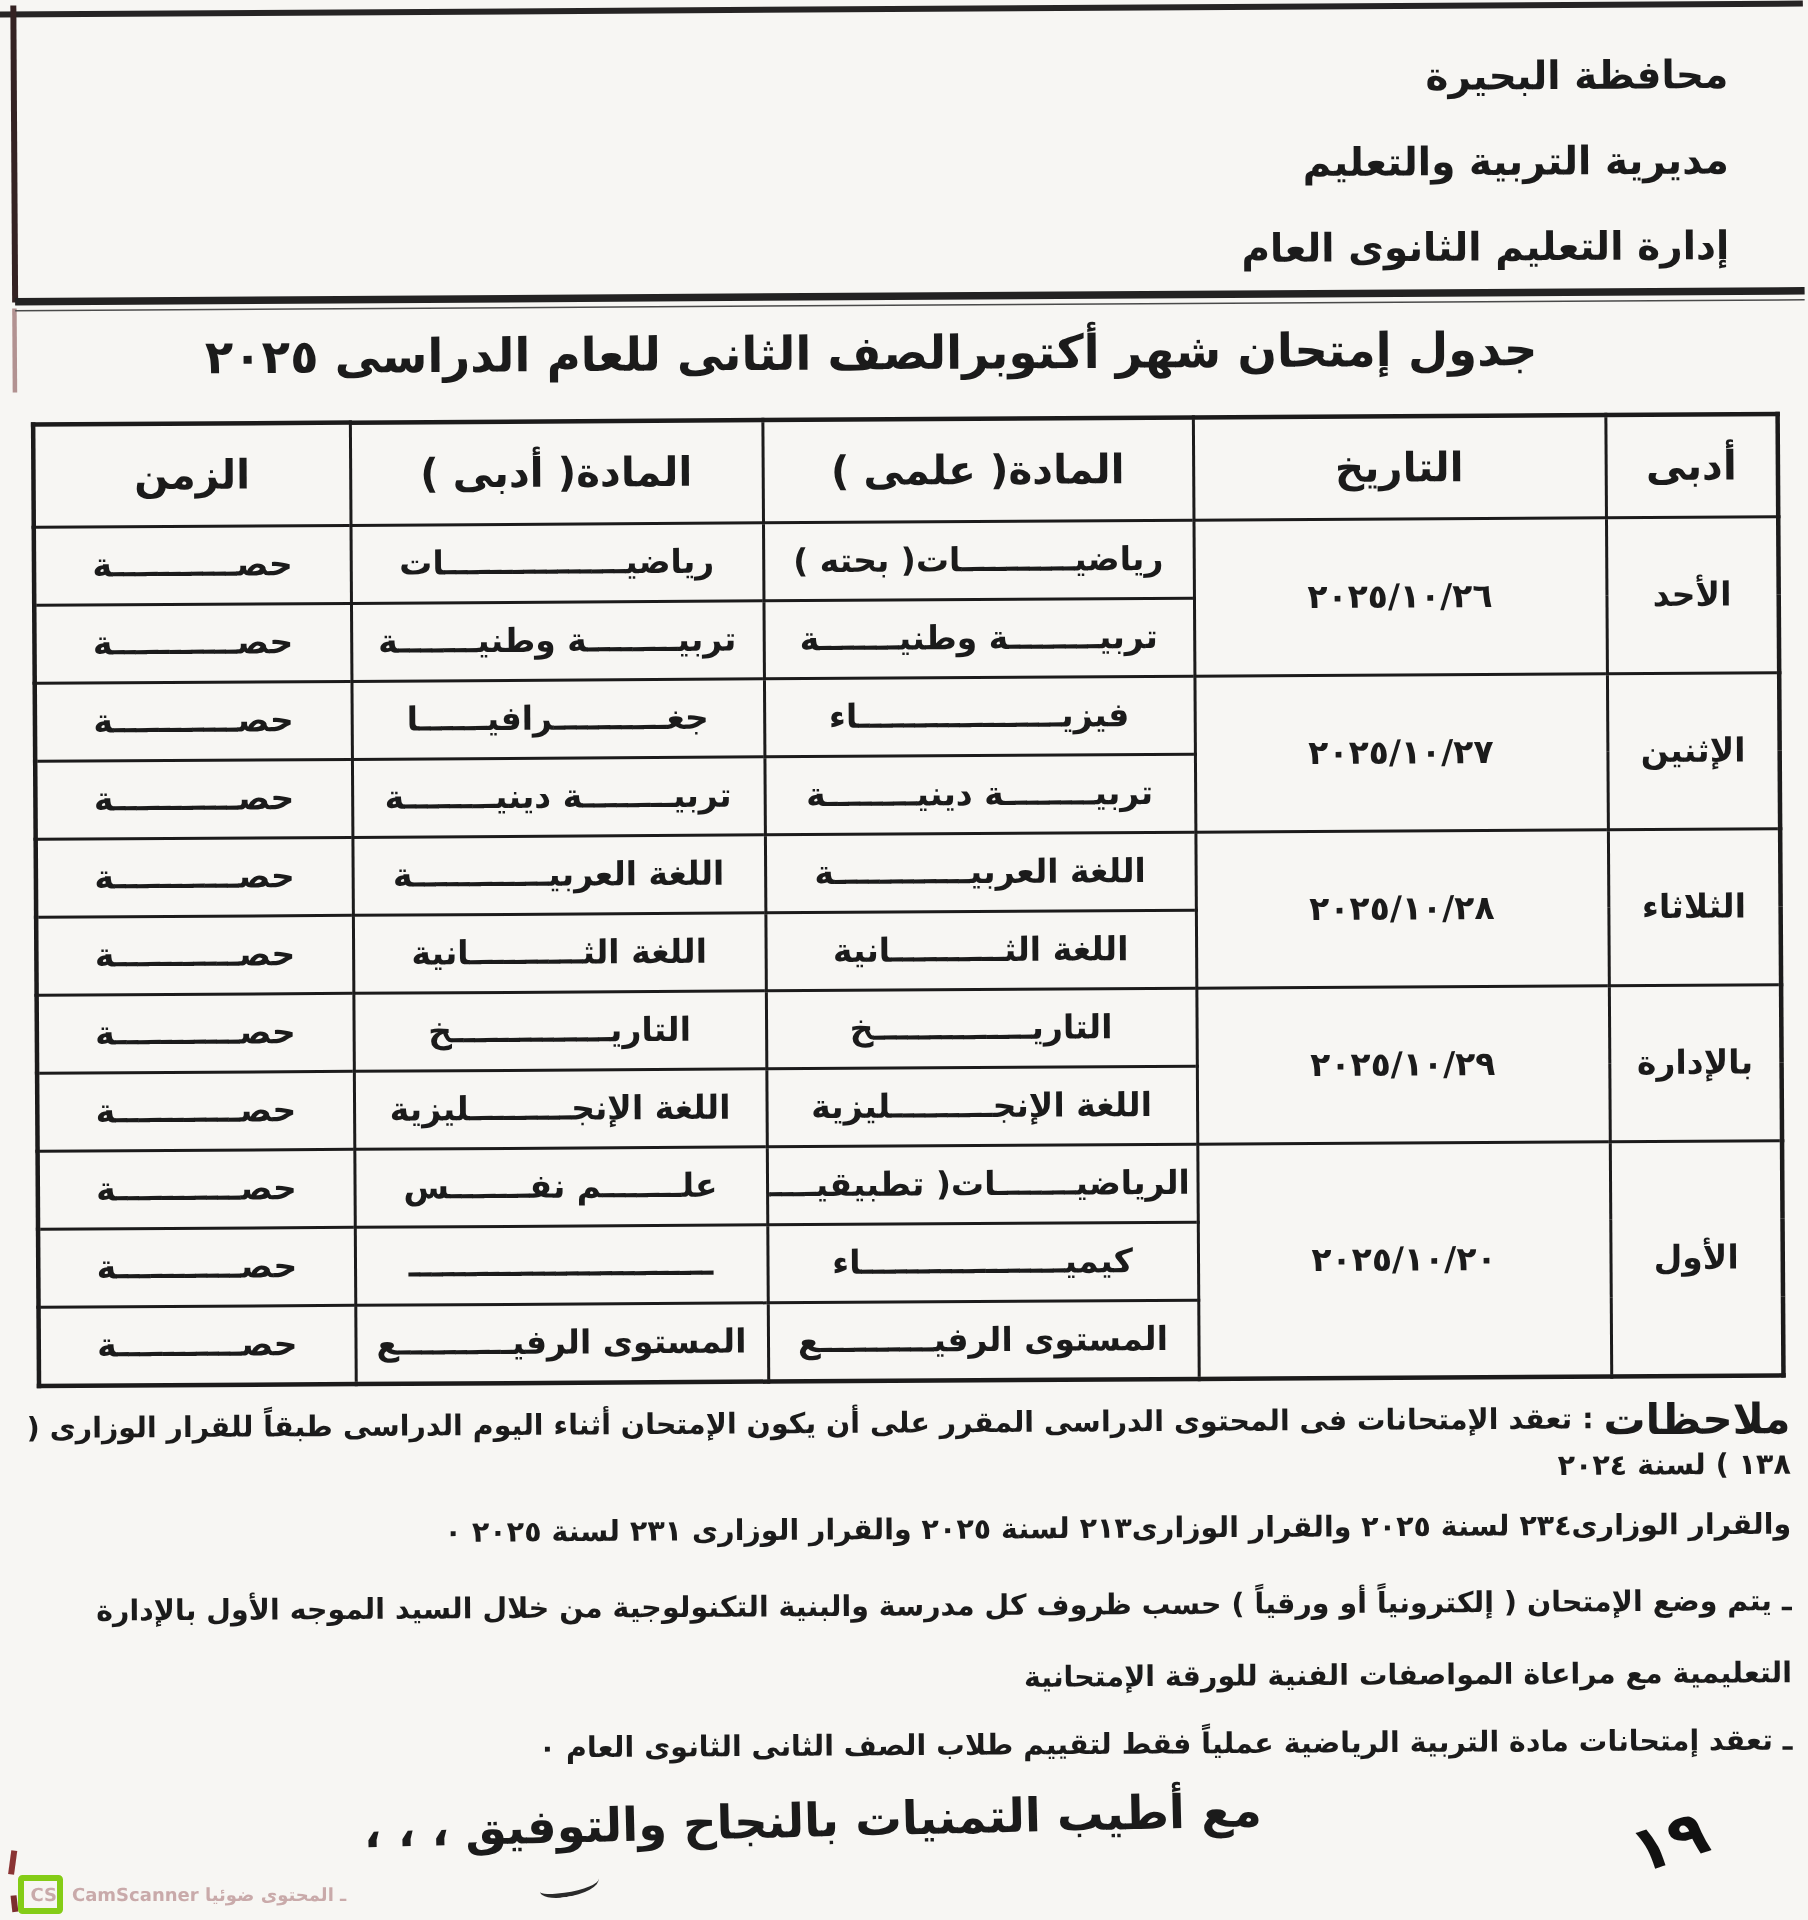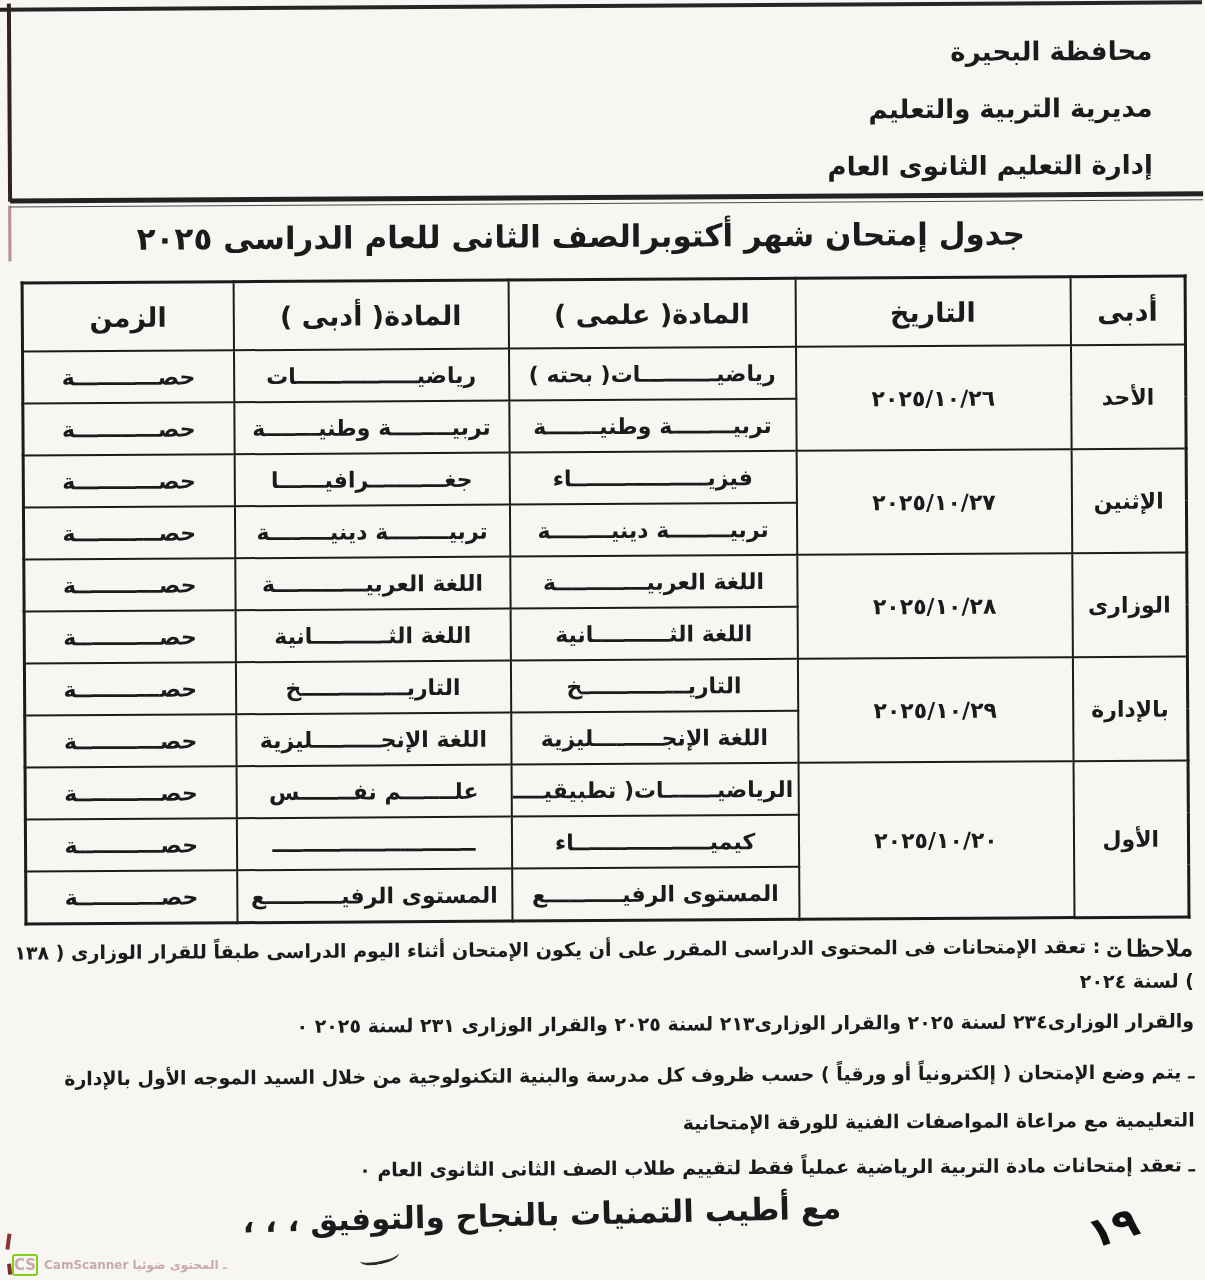--- a/index.html
+++ b/index.html
@@ -59,21 +59,21 @@
   td.day{font-size:24px;}
   td.date{font-size:26px;letter-spacing:1px;}
   td.subj{font-size:22px;}
   td.time{font-size:22px;}
   
   .notes{
     position:absolute;top:934px;right:14px;left:10px;
     direction:rtl;text-align:right;
   }
   .note-line1{font-size:19px;line-height:30px;margin-bottom:14px;}
-  .note-heading{font-size:24px;vertical-align:-4px;letter-spacing:0;font-family:Liberation Mono, monospace;}
+  .note-heading{font-size:28px;vertical-align:-4px;letter-spacing:0;}
   .note-line2{font-size:19px;margin-bottom:16px;}
   .note-para{font-size:19px;line-height:48px;margin-bottom:10px;}
   .note-line4{font-size:19px;margin-bottom:6px;}
   
   .closing{
     position:absolute;top:1196px;left:0;right:130px;
     text-align:center;direction:rtl;
     font-size:31px;
     transform:rotate(-1deg);
   }
@@ -94,22 +94,22 @@
   .redmark2{position:absolute;left:3px;top:1260px;width:4px;height:11px;background:#7c2e2e;transform:rotate(-6deg);}
   
   .watermark{
     position:absolute;left:12px;bottom:4px;
     display:flex;align-items:center;gap:6px;
     color:#c9aaaa;font-size:12px;font-weight:700;
     direction:ltr;
   }
   .cs-badge{
     display:inline-block;width:22px;height:18px;line-height:18px;
-    border:2px solid #84cc16;border-radius:3px;
-    text-align:right;font-size:15px;color:#c9aaaa;
+    border:4px solid #84cc16;border-radius:3px;
+    text-align:right;font-size:12px;color:#c9aaaa;
   }
 </style>
 </head>
 <body>
 
 <div class="sheet">
 
   <div class="topline"></div>
   <div class="leftline"></div>
   <div class="leftline2"></div>
@@ -162,21 +162,21 @@
       <td class="subj">جغــــــــــرافيــــــا</td>
       <td class="time">حصـــــــــــة</td>
     </tr>
     <tr class="sub">
       <td class="subj">تربيــــــــة دينيــــــــة</td>
       <td class="subj">تربيــــــــة دينيــــــــة</td>
       <td class="time">حصـــــــــــة</td>
     </tr>
 
     <tr class="sub">
-      <td class="day" rowspan="2">الوزارى</td>
+      <td class="day" rowspan="2">الثلاثاء</td>
       <td class="date" rowspan="2">٢٠٢٥/١٠/٢٨</td>
       <td class="subj">اللغة العربيــــــــــــة</td>
       <td class="subj">اللغة العربيــــــــــــة</td>
       <td class="time">حصـــــــــــة</td>
     </tr>
     <tr class="sub">
       <td class="subj">اللغة الثــــــــــانية</td>
       <td class="subj">اللغة الثــــــــــانية</td>
       <td class="time">حصـــــــــــة</td>
     </tr>

